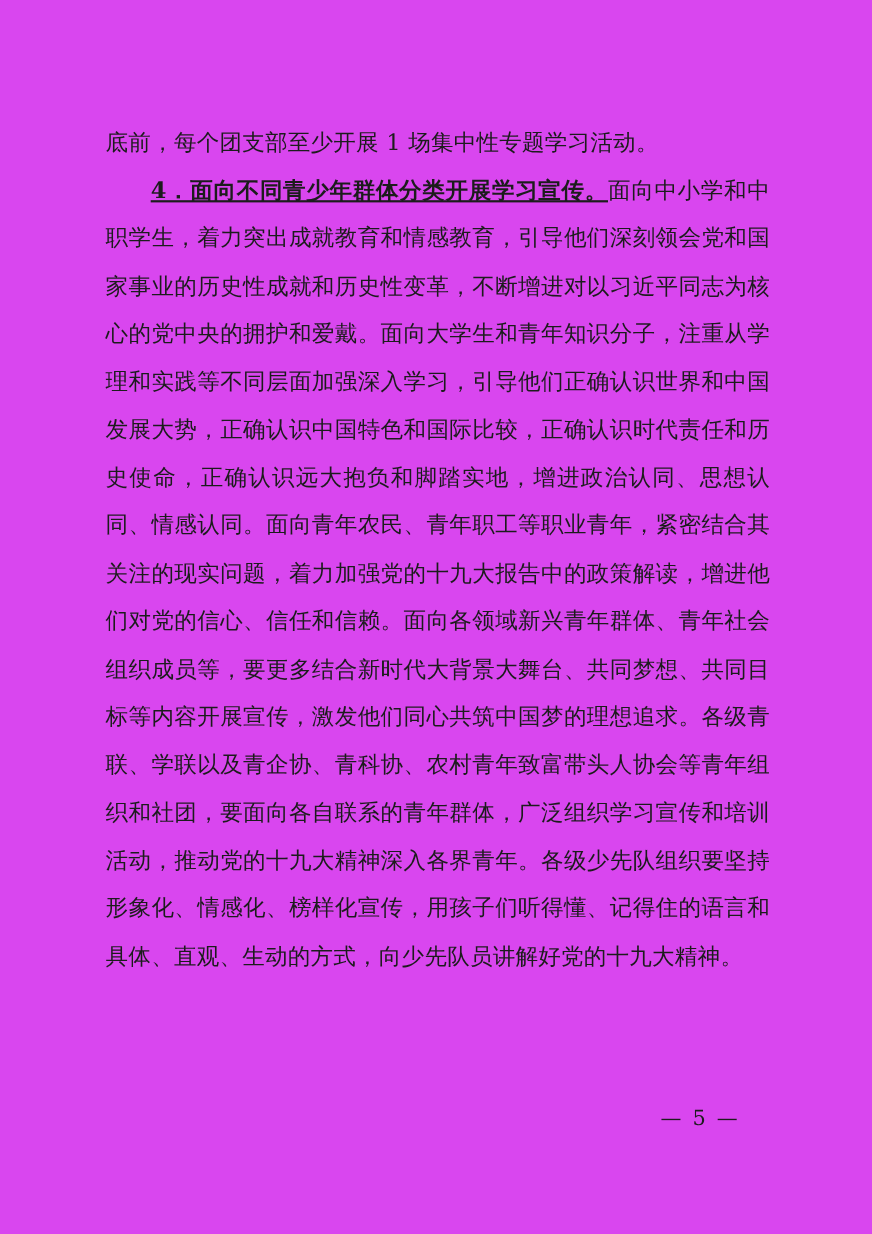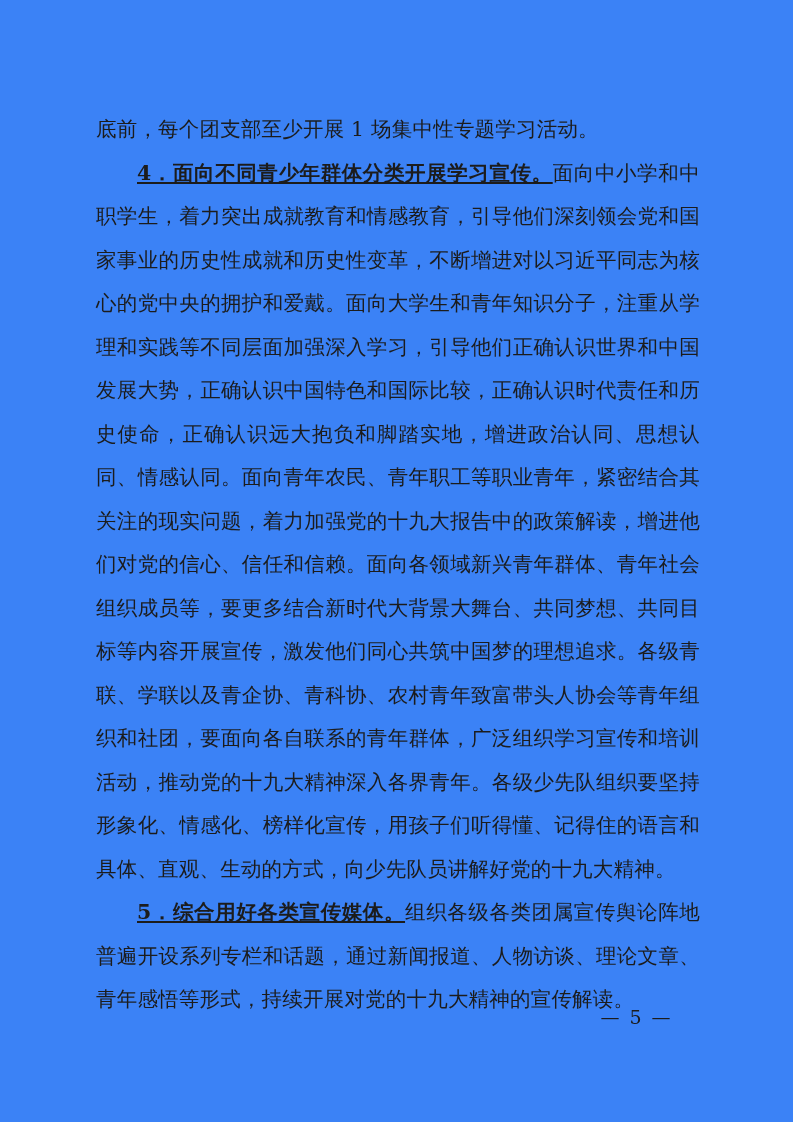--- a/index.html
+++ b/index.html
@@ -14,21 +14,21 @@
     color: #1a1a1a;
     position: relative;
     overflow: hidden;
   }
   .page {
     position: absolute;
     left: 0;
     top: 0;
     width: 793px;
     height: 1122px;
-    background: #3b82f6;
+    background: #d946ef;
     box-sizing: border-box;
   }
   .content {
     position: absolute;
     left: 96px;
     top: 108px;
     width: 604px;
   }
   p.para {
     margin: 0 0 0 0;
@@ -66,18 +66,17 @@
 </head>
 <body>
 
 <div class="page">
   <div class="content">
 
     <p class="para"><span>底前，每个团支部至少开展 1 场集中性专题学习活动。</span></p>
 
     <p class="para indent"><span class="bold-head">4．面向不同青少年群体分类开展学习宣传。</span><span>面向中小学和中职学生，着力突出成就教育和情感教育，引导他们深刻领会党和国家事业的历史性成就和历史性变革，不断增进对以习近平同志为核心的党中央的拥护和爱戴。面向大学生和青年知识分子，注重从学理和实践等不同层面加强深入学习，引导他们正确认识世界和中国发展大势，正确认识中国特色和国际比较，正确认识时代责任和历史使命，正确认识远大抱负和脚踏实地，增进政治认同、思想认同、情感认同。面向青年农民、青年职工等职业青年，紧密结合其关注的现实问题，着力加强党的十九大报告中的政策解读，增进他们对党的信心、信任和信赖。面向各领域新兴青年群体、青年社会组织成员等，要更多结合新时代大背景大舞台、共同梦想、共同目标等内容开展宣传，激发他们同心共筑中国梦的理想追求。各级青联、学联以及青企协、青科协、农村青年致富带头人协会等青年组织和社团，要面向各自联系的青年群体，广泛组织学习宣传和培训活动，推动党的十九大精神深入各界青年。各级少先队组织要坚持形象化、情感化、榜样化宣传，用孩子们听得懂、记得住的语言和具体、直观、生动的方式，向少先队员讲解好党的十九大精神。</span></p>
 
-    <p class="para indent"><span class="bold-head">5．综合用好各类宣传媒体。</span><span>组织各级各类团属宣传舆论阵地普遍开设系列专栏和话题，通过新闻报道、人物访谈、理论文章、青年感悟等形式，持续开展对党的十九大精神的宣传解读。</span></p>
 
   </div>
 
   <div class="page-number"><span class="pn-inner">— 5 —</span></div>
 </div>
 
 </body></html>

